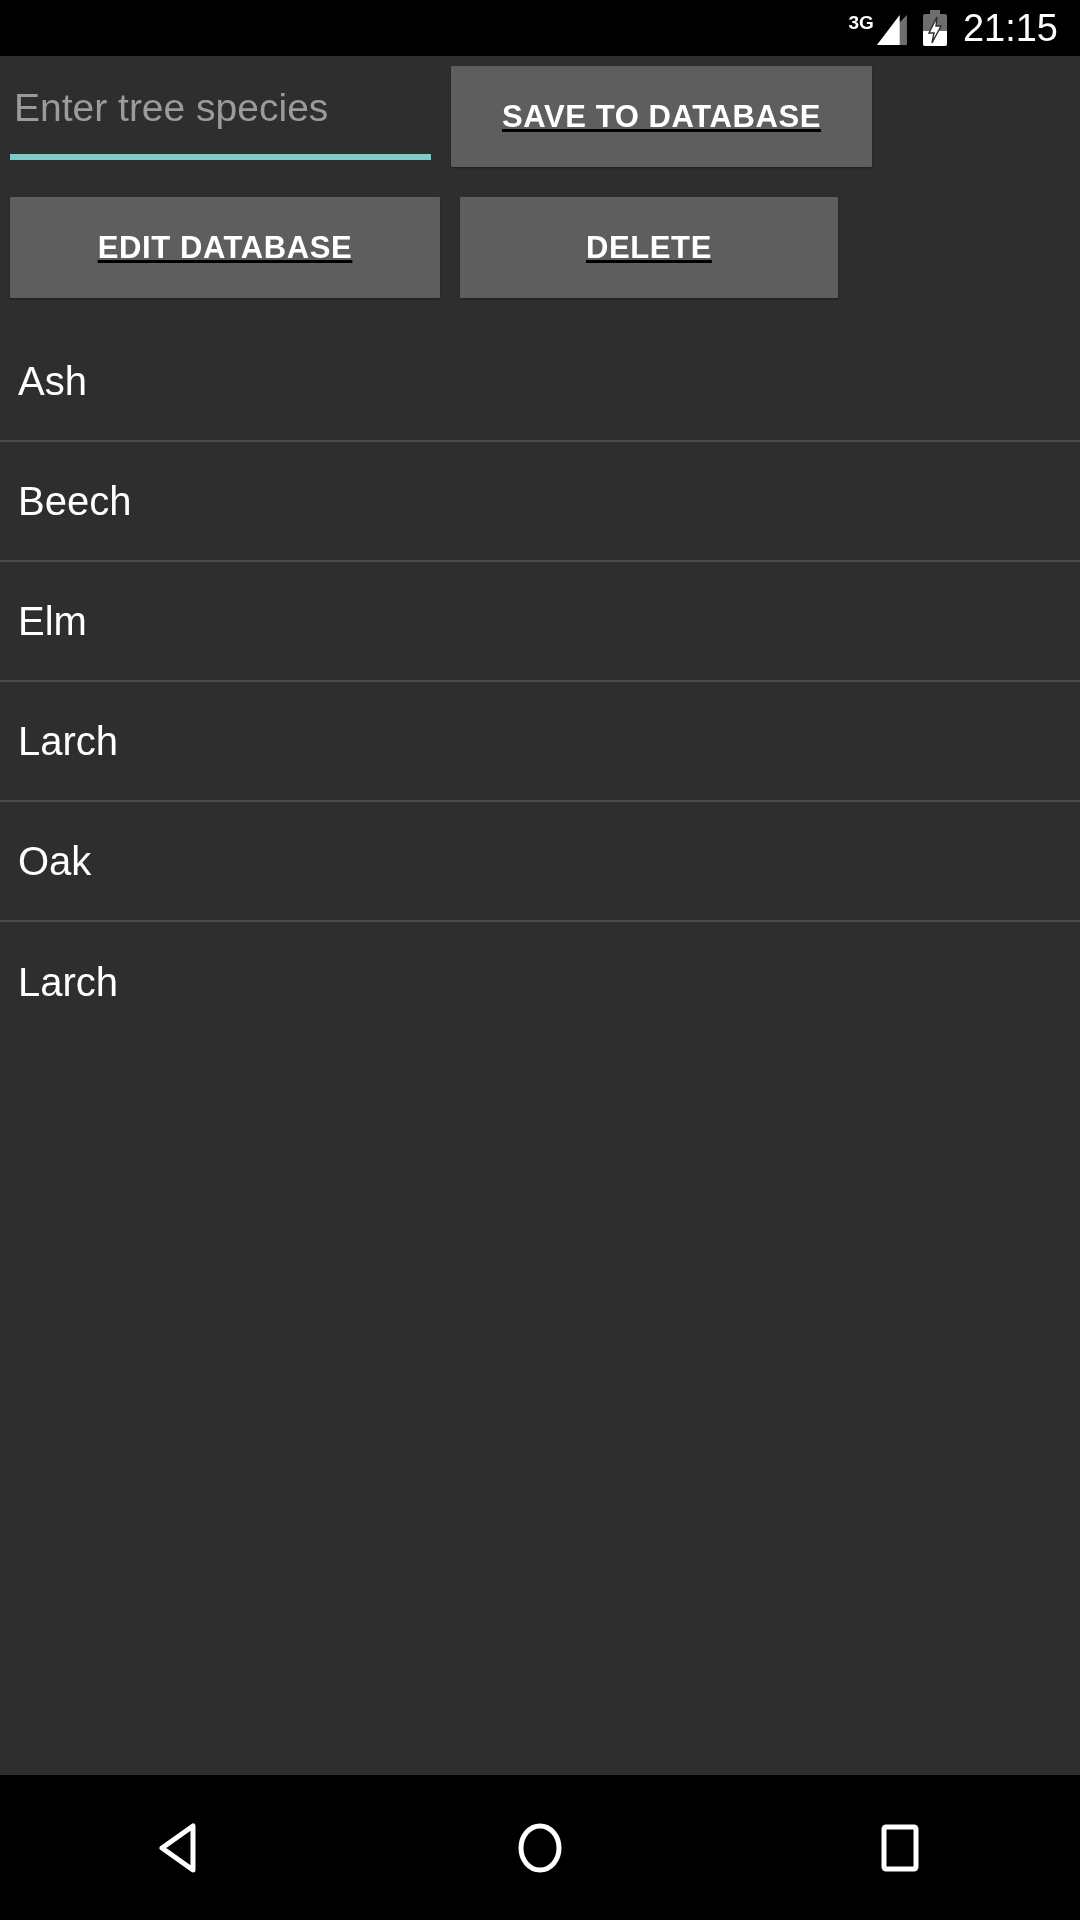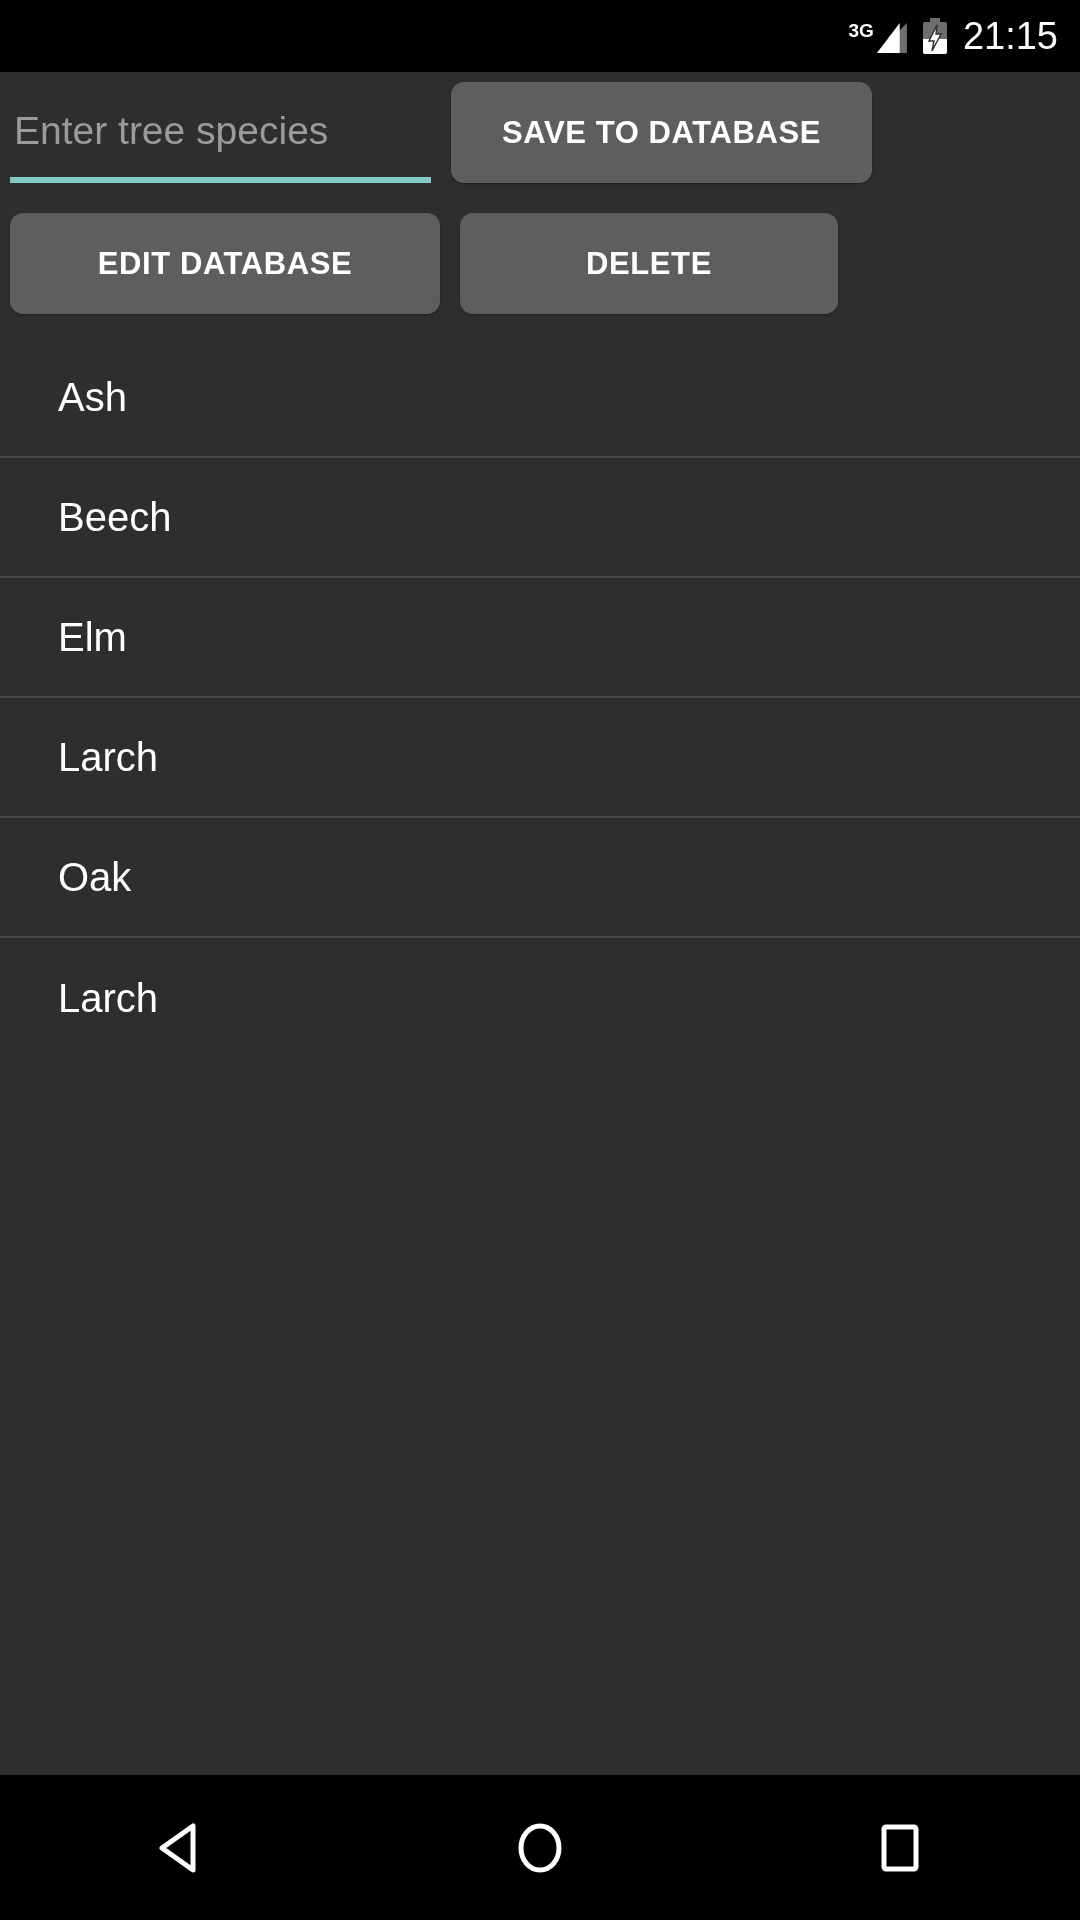--- a/index.html
+++ b/index.html
@@ -11,21 +11,21 @@
   }
   #screen {
     position:relative;
     width:1080px; height:1920px;
     background:#2e2e2e;
     display:flex; flex-direction:column;
   }
 
   
   .status-bar {
-    height:72px; background:#000000;
+    height:56px; background:#000000;
     display:flex; align-items:center; justify-content:flex-end;
     padding-right:22px; flex:0 0 auto;
   }
   .status-right { display:flex; align-items:center; gap:16px; }
   .sig-wrap { display:flex; align-items:flex-end; gap:3px; height:34px; }
   .sig-label {
     color:#ffffff; font-size:19px; font-weight:bold;
     line-height:1; align-self:flex-start; margin-top:2px;
   }
   .sig-tri { position:relative; width:30px; height:30px; }
@@ -75,38 +75,38 @@
   }
   .app-title {
     margin-left:56px; color:#ffffff; font-size:46px; font-weight:bold;
     letter-spacing:0.2px; white-space:nowrap;
   }
 
   
   .content { flex:1 1 auto; background:#2e2e2e; display:flex; flex-direction:column; min-height:0; }
 
   .controls { padding:10px 10px 0 10px; flex:0 0 auto; }
-  .control-row { display:flex; gap:20px; align-items:flex-end; }
+  .control-row { display:flex; gap:20px; align-items:flex-start;text-decoration:underline; }
   .control-row + .control-row { margin-top:30px; }
 
   .input-cell { width:421px; flex:0 0 auto; padding-top:4px; }
   .species-input {
     width:100%; height:84px;
     background:transparent; border:none; outline:none;
     color:#ffffff; font-size:39px;
     font-family:"Liberation Sans", sans-serif;
     padding:0 0 8px 4px;
   }
   .species-input::placeholder { color:#9b9b9b; opacity:1; }
   .input-underline { width:100%; height:6px; background:#80cbc4; }
 
   .btn {
     flex:0 0 auto;
     background:#5e5e5e;
-    border:none; border-radius:13px;
+    border:none; border-radius:1px;
     color:#ffffff; font-size:31px; font-weight:bold;
     letter-spacing:0.6px;
     height:101px;
     display:flex; align-items:center; justify-content:center;
     cursor:pointer;
     font-family:"Liberation Sans", sans-serif;
     box-shadow:0 1px 2px rgba(0,0,0,0.35);
   }
   .btn-save { width:421px; }
   .btn-edit { width:430px; }
@@ -114,21 +114,21 @@
 
   
   .species-list {
     margin-top:24px;
     flex:1 1 auto;
     overflow:hidden;
   }
   .list-item {
     height:120px;
     display:flex; align-items:center;
-    padding-left:58px;
+    padding-left:18px;
     color:#ffffff; font-size:40px;
     border-bottom:2px solid #4a4a4a;
     cursor:pointer;
   }
   .list-item:last-child { border-bottom:none; }
 
   
   .nav-bar {
     height:145px; background:#000000;
     display:flex; align-items:center; justify-content:space-around;

